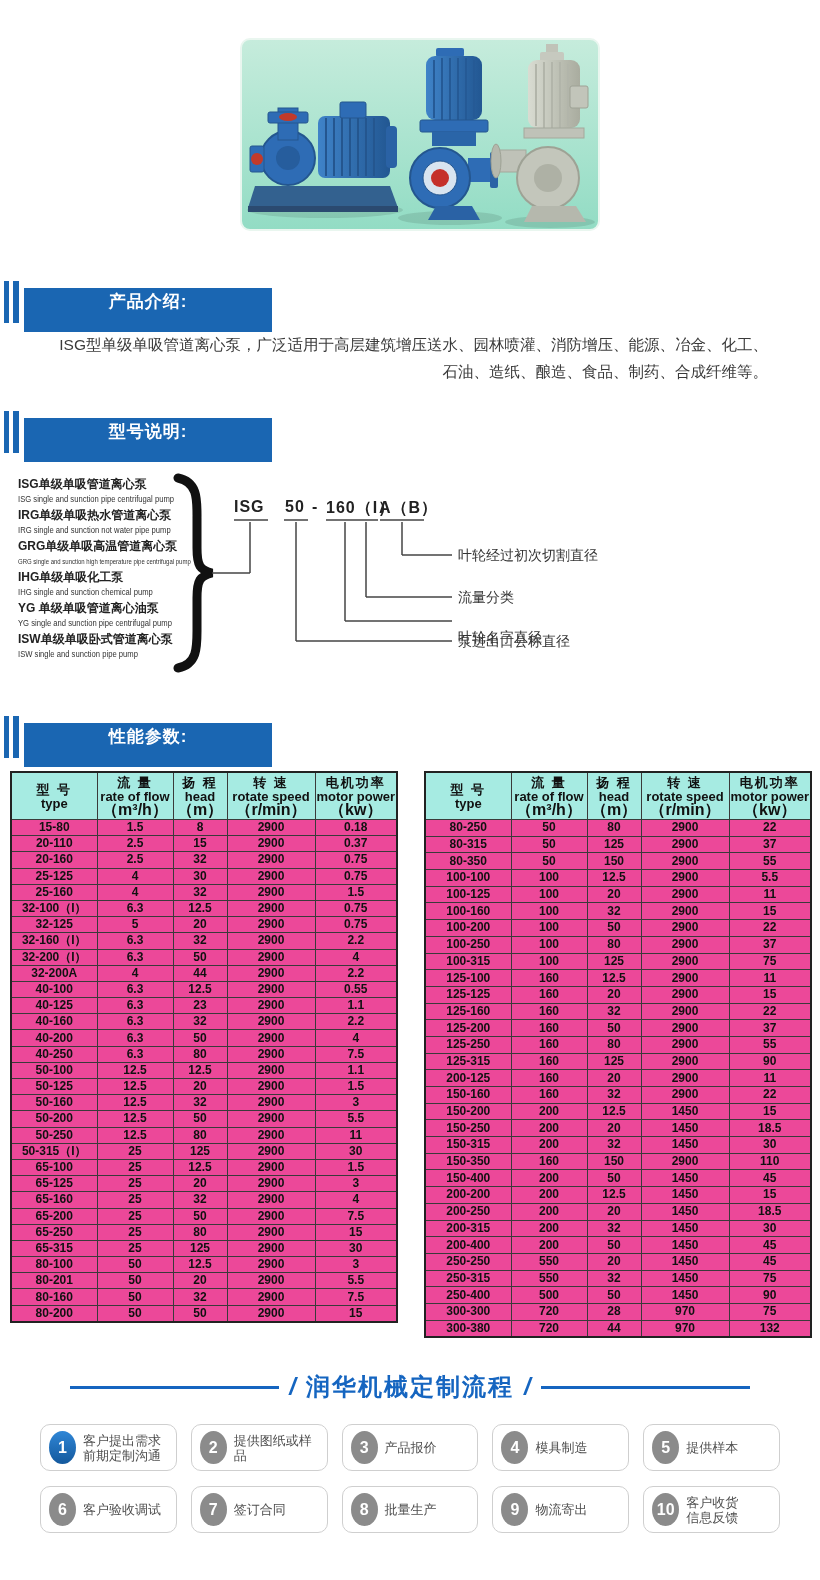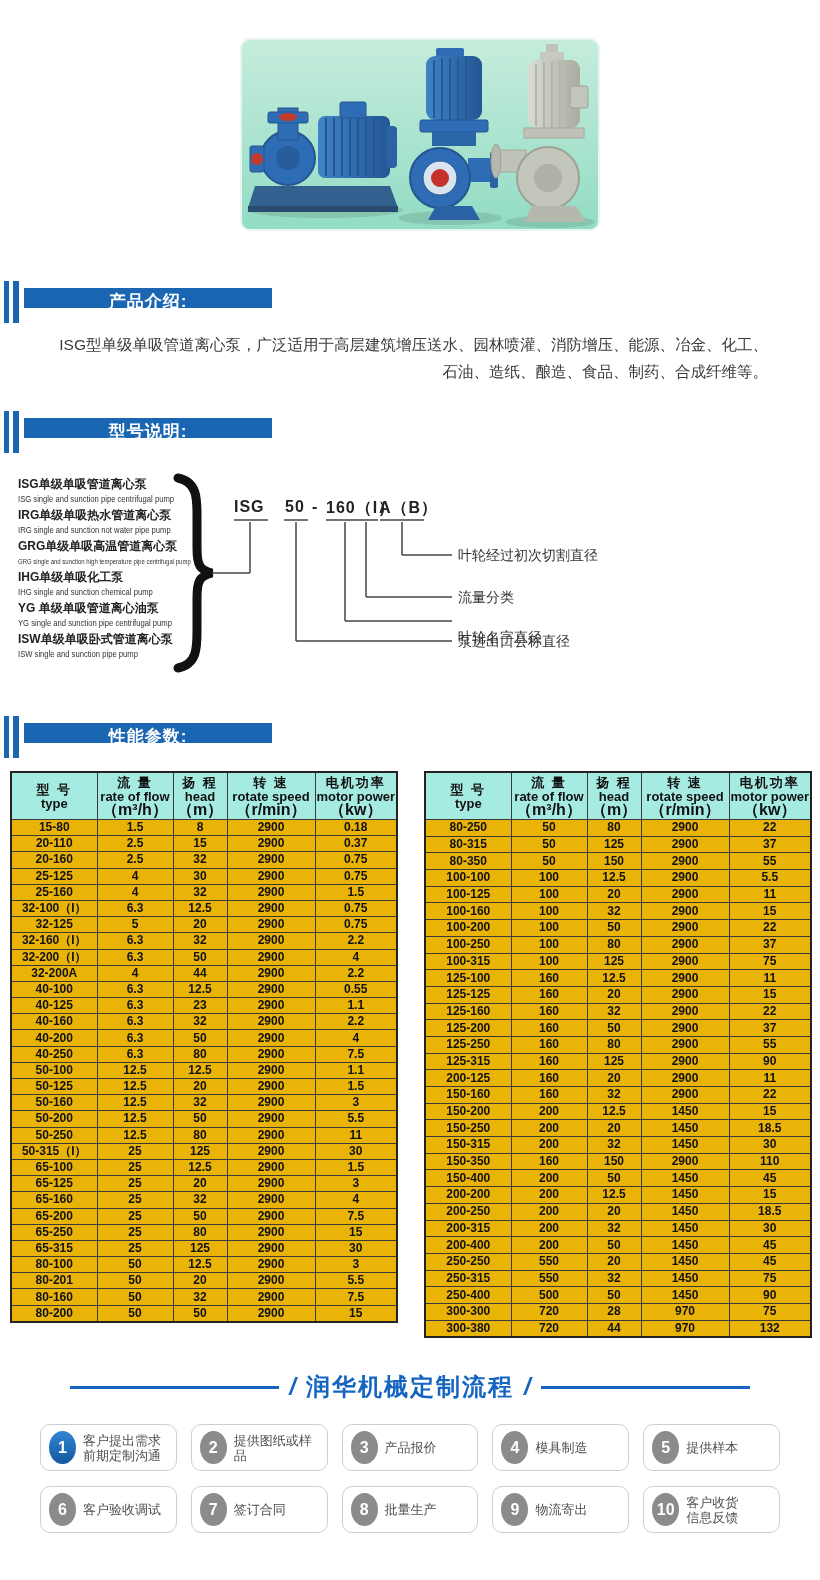--- a/index.html
+++ b/index.html
@@ -11,42 +11,42 @@
   .page{position:relative;width:820px;height:1580px;margin:0 auto;background:#fff;
         font-family:"Liberation Sans","DejaVu Sans",sans-serif;overflow:hidden;}
 
   
   .hero{position:absolute;left:240px;top:38px;width:360px;height:193px;}
 
   
   .sec{position:absolute;left:0;width:300px;height:46px;}
   .sec .stripe1{position:absolute;left:4px;top:0;width:5px;height:42px;background:var(--blue);}
   .sec .stripe2{position:absolute;left:13px;top:0;width:6px;height:42px;background:var(--blue);}
-  .sec .bar{position:absolute;left:24px;top:7px;width:248px;height:20px;background:var(--blue);
+  .sec .bar{position:absolute;left:24px;top:7px;width:248px;height:44px;background:var(--blue);
             color:#fff;font-size:17px;font-weight:bold;text-align:center;line-height:28px;letter-spacing:1px;}
 
   .intro-text{position:absolute;left:16px;top:331px;width:752px;font-size:15.5px;line-height:27px;
               color:#3a3a3a;text-indent:2em;text-align:right;}
 
   
   .model-diagram{position:absolute;left:0;top:470px;width:820px;height:215px;}
   .model-diagram svg.lines{position:absolute;left:0;top:0;}
   .pt-list{position:absolute;left:18px;top:6px;width:200px;}
   .pt-cn{font-size:12px;font-weight:bold;color:#222;line-height:16px;white-space:nowrap;}
   .pt-en{font-size:9px;color:#333;line-height:15px;white-space:nowrap;
          transform:scaleX(0.85);transform-origin:left center;}
   .pt-en.squeeze{font-size:8px;transform:scaleX(0.75);}
   .code-part{position:absolute;top:28px;font-size:16px;font-weight:bold;color:#222;letter-spacing:1px;white-space:nowrap;}
   .cp0{left:234px;} .cp1{left:285px;} .cp2{left:312px;} .cp3{left:326px;} .cp4{left:379px;}
   .diag-label{position:absolute;left:458px;font-size:14px;color:#333;line-height:18px;white-space:nowrap;}
   .dl0{top:76px;} .dl1{top:118px;} .dl2{top:158px;} .dl3{top:162px;}
 
   
   .spec-table{position:absolute;top:771px;border-collapse:collapse;table-layout:fixed;
-              border:2px solid #222;background:#eab308;}
+              border:2px solid #222;background:#ec4899;}
   .spec-table.left{left:10px;width:386px;}
   .spec-table.right{left:424px;width:386px;}
   .spec-table th,.spec-table td{border:1px solid #3a3a3a;text-align:center;color:#111;overflow:hidden;}
   .spec-table thead th{background:var(--th-bg);padding:2px 0;vertical-align:middle;}
   .h-cn{font-size:13px;line-height:15px;font-weight:bold;letter-spacing:2px;}
   .h-en{font-size:13px;line-height:13px;font-weight:bold;letter-spacing:0;}
   .h-unit{font-size:16px;line-height:14px;font-weight:bold;}
   .spec-table td{font-size:12px;font-weight:bold;height:15.2px;line-height:15px;padding:0;white-space:nowrap;}
   .spec-table.right td{height:15.7px;}
 

